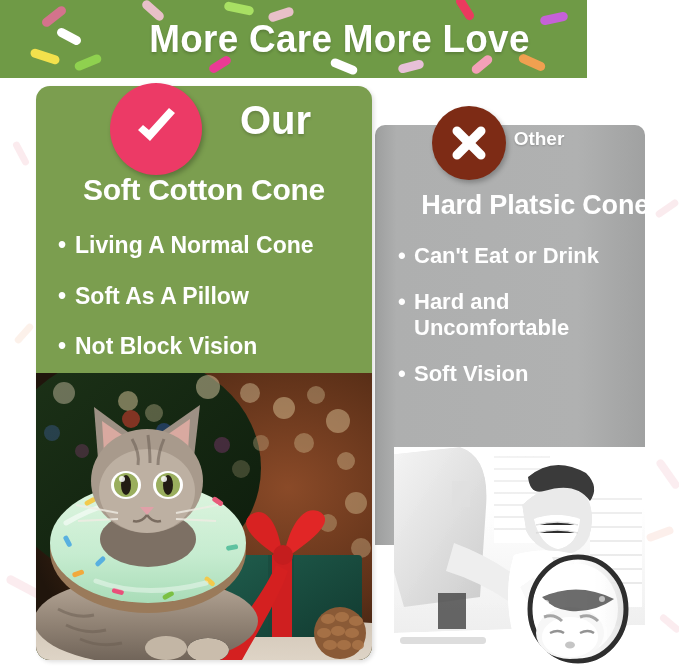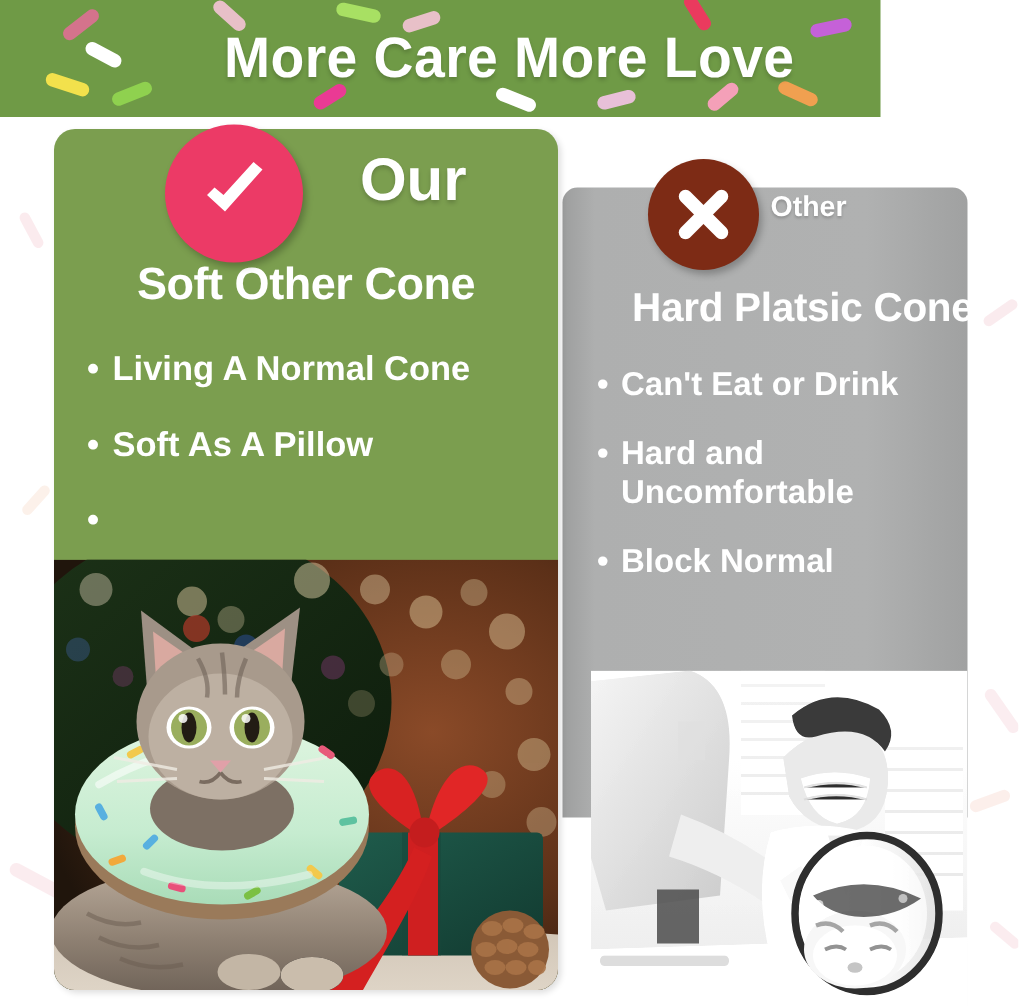--- a/index.html
+++ b/index.html
@@ -150,40 +150,41 @@
     <li>
       <span class="bul">•</span>
       <span>Can't Eat or Drink</span>
     </li>
     <li>
       <span class="bul">•</span>
       <span>Hard and Uncomfortable</span>
     </li>
     <li>
       <span class="bul">•</span>
-      <span>Block Normal</span>
+      <span>Soft Vision</span>
     </li>
   </ul>
 
   <div class="panel-our"></div>
 
   <div class="our-title">Our</div>
-  <div class="our-sub">Soft Other Cone</div>
+  <div class="our-sub">Soft Cotton Cone</div>
 
   <ul class="our-list">
     <li>
       <span class="bul">•</span>
       <span>Living A Normal Cone</span>
     </li>
     <li>
       <span class="bul">•</span>
       <span>Soft As A Pillow</span>
     </li>
     <li>
       <span class="bul">•</span>
+      <span>Not Block Vision</span>
     </li>
   </ul>
 
   <div class="badge badge-check">
     <svg width="56" height="56" viewBox="0 0 56 56">
       <path d="M10 29 L22 40 L47 12 L41 7 L21 29 L15 24 Z" fill="#ffffff"></path>
     </svg>
   </div>
 
   <div class="badge badge-x">

